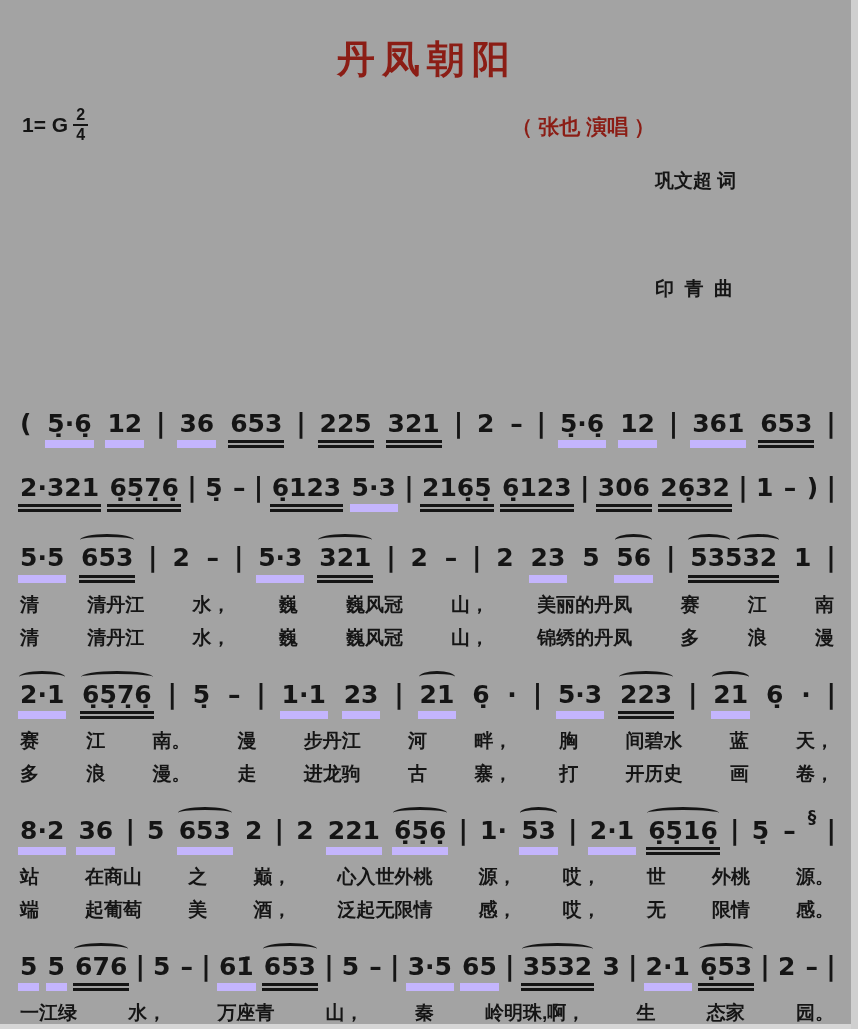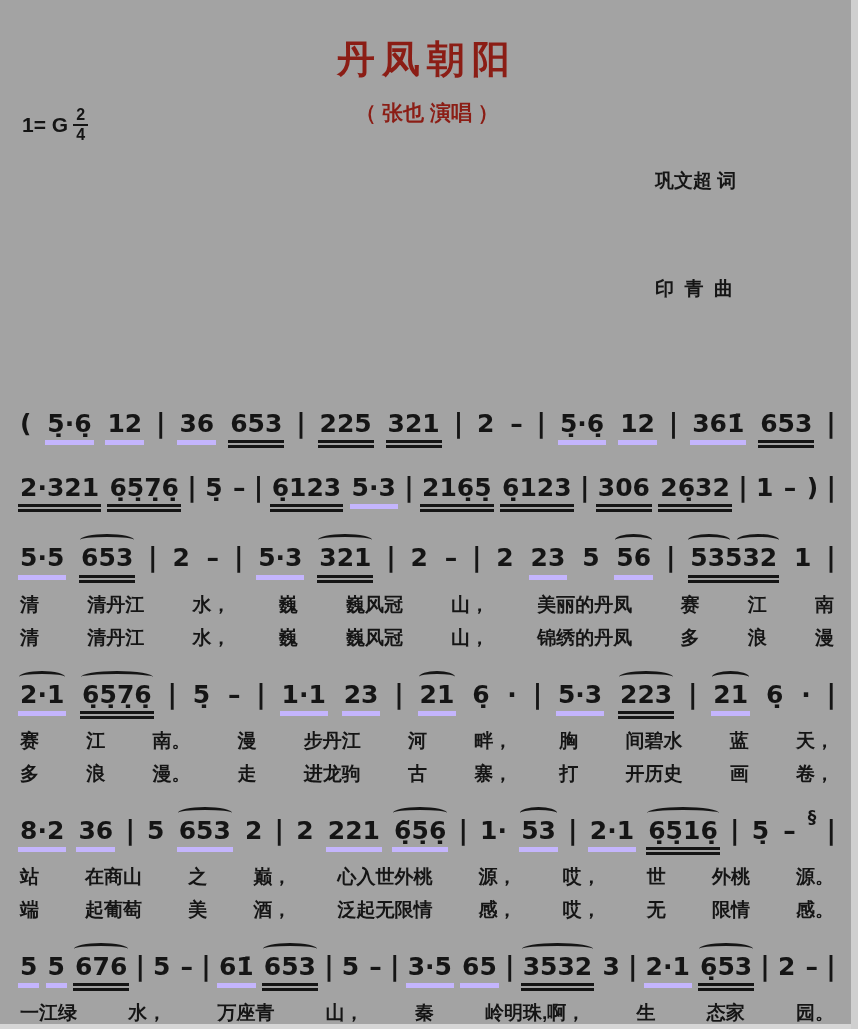--- a/index.html
+++ b/index.html
@@ -20,36 +20,36 @@
     text-align:center;font-size:38px;font-weight:bold;letter-spacing:7px;
     color:#8b1d15;
   }
   .sub-row{display:grid;grid-template-columns:185px 1fr 185px;margin-top:4px;}
   .keyblock{margin-top:18px;padding-left:8px;}
   .key-line{display:flex;align-items:center;gap:5px;font-size:21px;font-weight:bold;}
   .frac{display:inline-flex;flex-direction:column;align-items:center;line-height:1;font-size:16px;font-weight:bold;}
   .frac .num{border-bottom:2px solid #151515;padding:0 3px 1px;}
   .frac .den{padding-top:1px;}
   .tempo{font-size:16px;font-weight:bold;margin-top:5px;white-space:pre;}
-  .subtitle{text-align:center;font-size:21px;font-weight:bold;color:#8b1d15;margin-top:10px;white-space:pre;}
+  .subtitle{text-align:right;font-size:21px;font-weight:bold;color:#8b1d15;margin-top:24px;white-space:pre;}
   .credits{font-size:19px;font-weight:bold;line-height:1.9;white-space:pre;padding-top:2px;}
   
   .system{margin-top:10px;}
   .system.sp{margin-top:16px;}
   .notes-row{
     display:flex;justify-content:space-between;align-items:baseline;
     padding:14px 4px 2px 4px;
   }
   .tok{
     font-family:"DejaVu Sans","Liberation Sans",sans-serif;
     font-weight:bold;font-size:25px;line-height:1.05;
     position:relative;display:inline-block;padding:0 2px 3px;
     white-space:pre;
   }
-  .u1{border-bottom:5px solid #c4b5fd;}
+  .u1{border-bottom:8px solid #c4b5fd;}
   .u2{border-bottom:8px double #151515;}
   .bar{font-size:26px;padding:0 0 3px;}
   .segno{font-size:17px;top:-16px;padding:0;}
   .a1::before{
     content:"";position:absolute;left:1px;right:1px;top:-11px;height:9px;
     border-top:3px solid #151515;border-radius:60% 60% 0 0;
   }
   .a2::before{
     content:"";position:absolute;left:0;width:46%;top:-11px;height:9px;
     border-top:3px solid #151515;border-radius:60% 60% 0 0;

